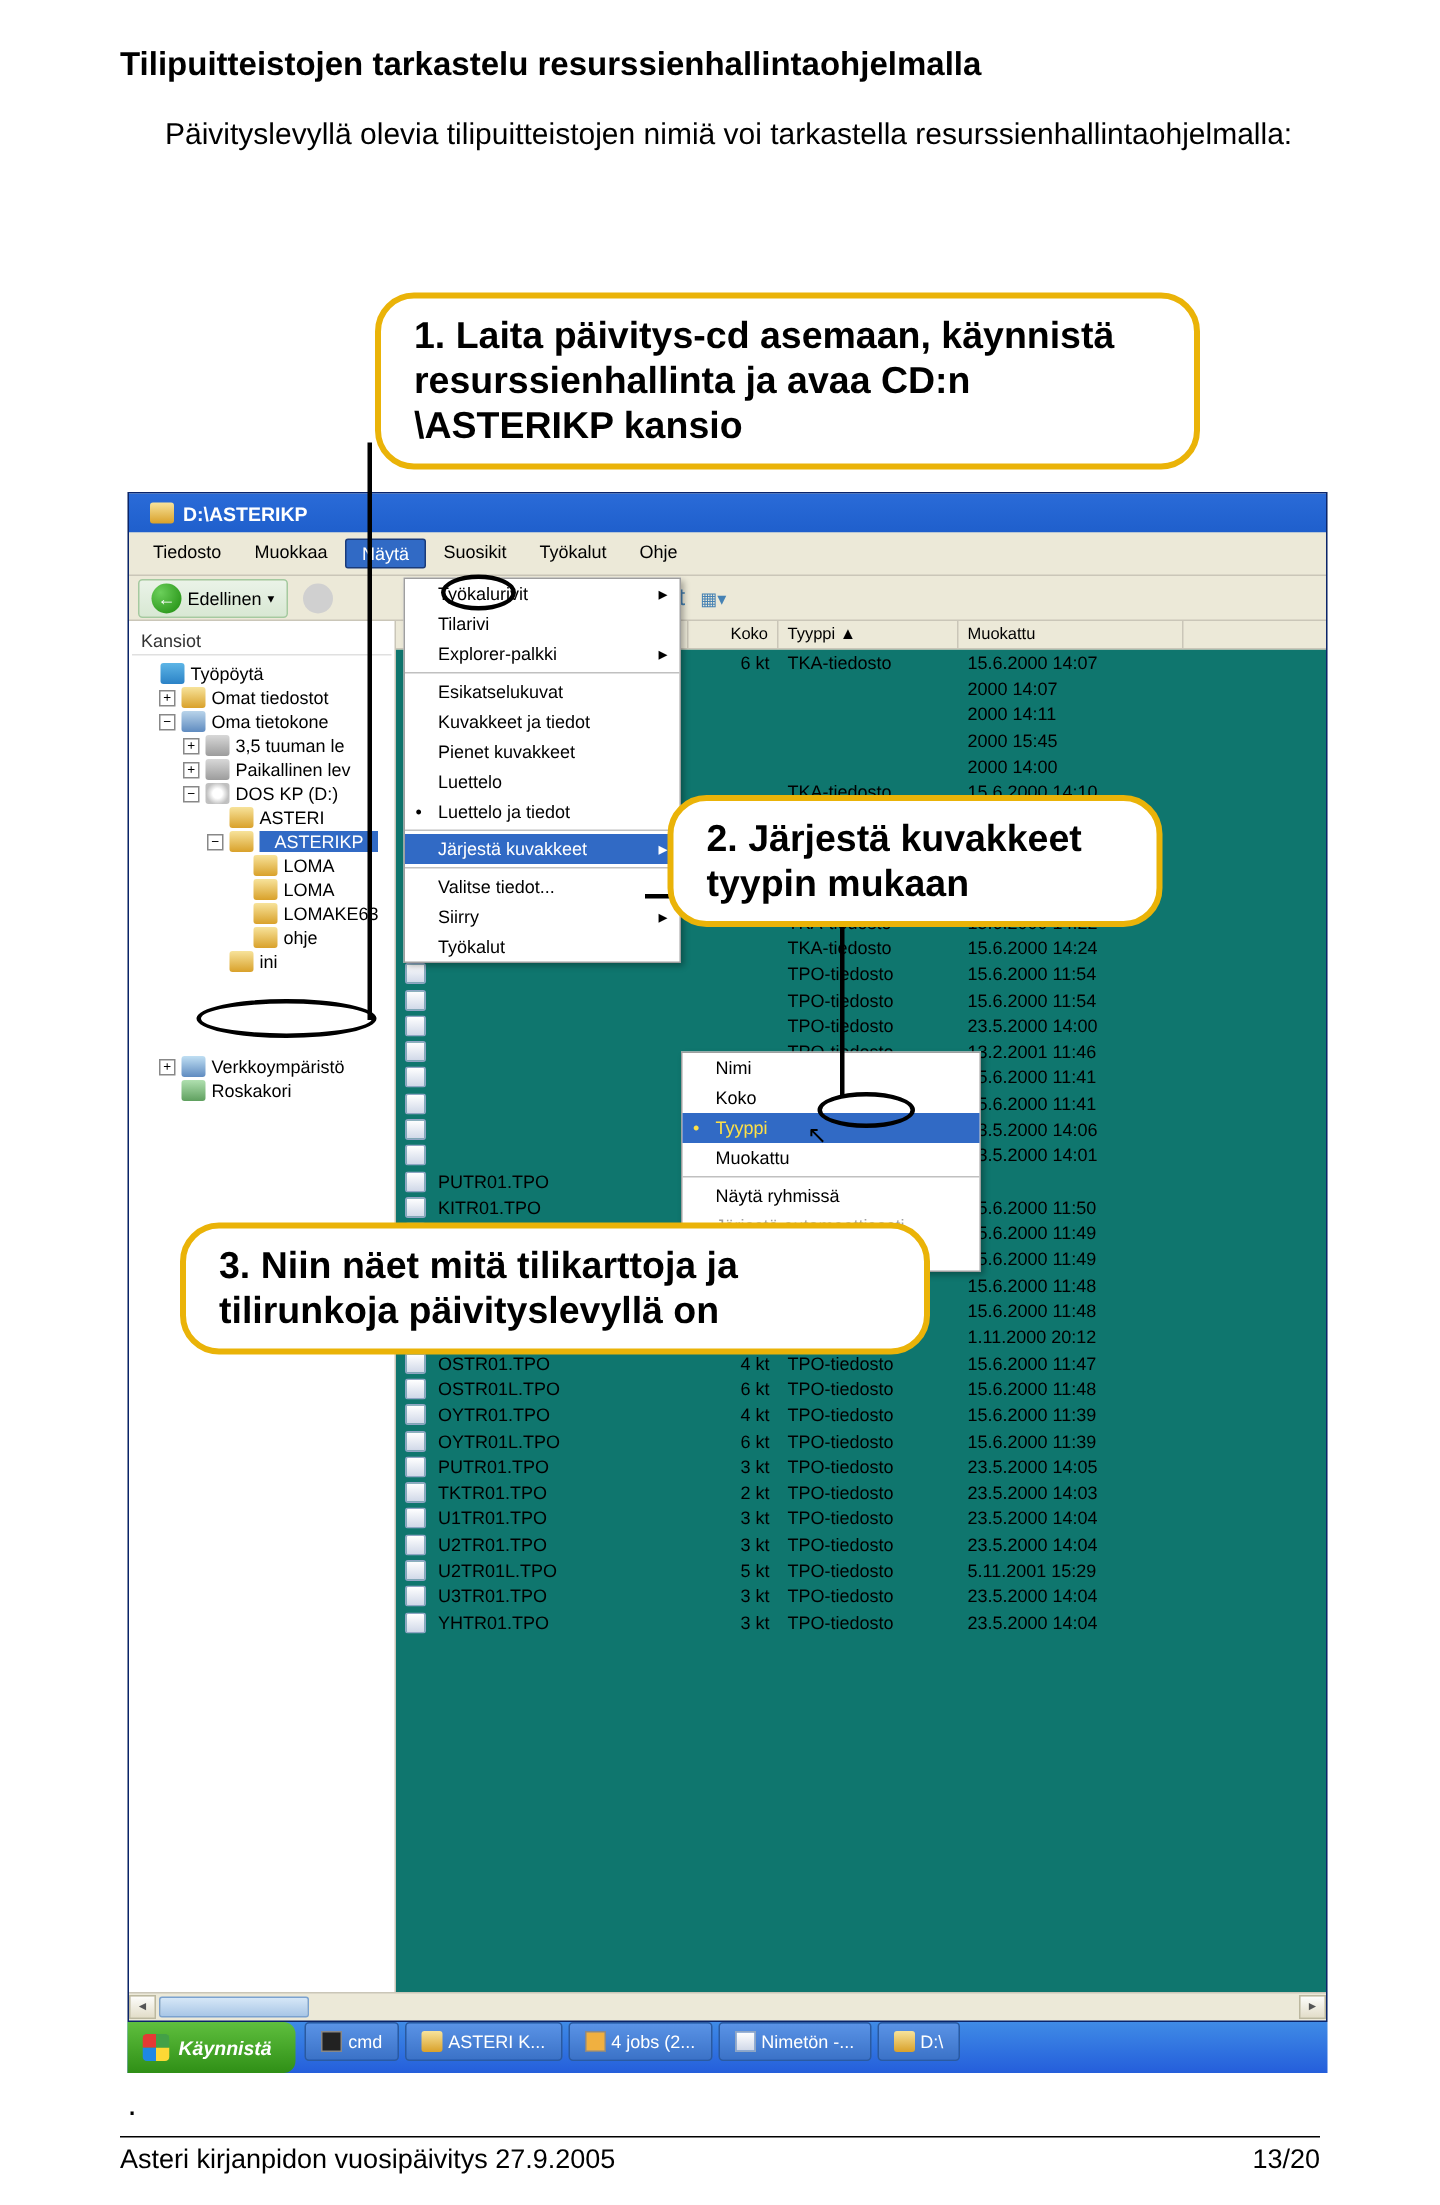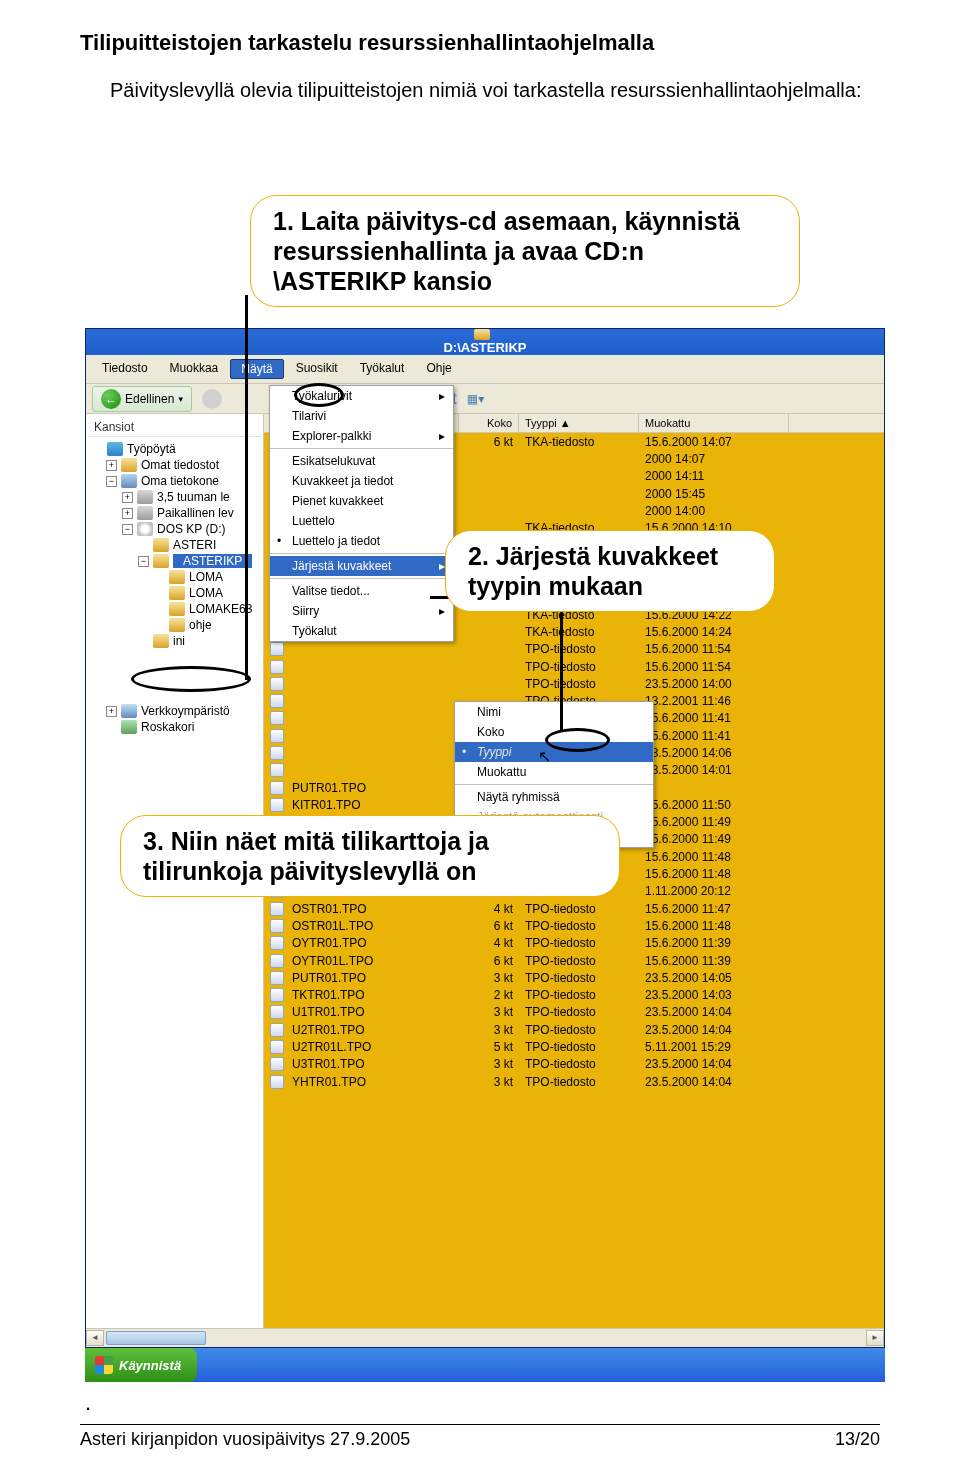--- a/index.html
+++ b/index.html
@@ -20,21 +20,21 @@
   .doc-intro {
     font-size: 20px;
     padding: 10px 80px 10px 110px;
     line-height: 1.4;
   }
 
   
   .callout {
     position: absolute;
     background: #fff;
-    border: 1px solid #eab308;
+    border: 4px solid #eab308;
     border-radius: 26px;
     padding: 10px 22px;
     font-size: 25px;
     font-weight: bold;
     z-index: 60;
     line-height: 1.2;
   }
   .callout1 { top: 195px; left: 250px; width: 550px; }
   .callout2 { top: 530px; left: 445px; width: 330px; }
   .callout3 { top: 815px; left: 120px; width: 500px; }
@@ -73,21 +73,20 @@
   }
   .titlebar {
     height: 26px;
     background: linear-gradient(#2a6bd8, #1f5fcc);
     color: #fff;
     display: flex;
     align-items: center;
     padding: 0 14px;
     font-weight: bold;
     font-size: 13px;
-    flex-direction: column;
   }
   .titlebar .folder-ico {
     width: 16px; height: 14px;
     background: linear-gradient(#f7e39b, #d9a12a);
     border-radius: 2px;
     margin-right: 6px;
   }
   .menubar {
     background: #ece9d8;
     border-bottom: 1px solid #cac6b8;
@@ -146,21 +145,21 @@
     z-index: 40;
   }
   .sort-dd .mitem {
     display: flex; align-items: center;
     padding: 3px 8px 3px 22px;
     position: relative;
     font-size: 12px;
   }
   .sort-dd .mitem.sep { border-top: 1px solid #c0c0c0; height: 1px; padding: 0; margin: 2px 0; }
   .sort-dd .mitem.bullet::before { content: "•"; position: absolute; left: 7px; }
-  .sort-dd .mitem.hi { background: #316ac5; color: #e5e5e5; font-style: italic; }
+  .sort-dd .mitem.hi { background: #316ac5; color: #fde047; }
   .sort-dd .mitem.dis { color: #a0a0a0; }
   .cursor {
     position: absolute;
     top: 418px; left: 452px;
     font-size: 16px;
     z-index: 45;
   }
 
   
   .toolbar {
@@ -190,21 +189,21 @@
     background: #d0d0d0;
   }
   .tbtn {
     font-size: 16px; color: #4682b4;
   }
 
   
   .body {
     display: flex;
     height: calc(100% - 56px - 30px - 18px);
-    background: #eab308;
+    background: #0f766e;
   }
   .tree-panel {
     width: 180px;
     border-right: 1px solid #cac6b8;
     background: #fff;
     padding: 4px 2px;
     position: relative;
   }
   .tree-header {
     font-size: 12px;
@@ -894,20 +893,42 @@
     <div style="flex:1"></div>
     <div class="sb-btn">►</div>
   </div>
 </div>
 
 <div class="taskbar">
   <div class="start">
     <span class="flag"></span>
     <span>Käynnistä</span>
   </div>
+  <div id="task-buttons" style="display:flex;align-items:center;margin-left:4px;">
+      <div class="task-btn">
+        <span class="tico "></span>
+        <span>cmd</span>
+      </div>
+      <div class="task-btn">
+        <span class="tico fold"></span>
+        <span>ASTERI K...</span>
+      </div>
+      <div class="task-btn">
+        <span class="tico prn"></span>
+        <span>4 jobs (2...</span>
+      </div>
+      <div class="task-btn">
+        <span class="tico doc"></span>
+        <span>Nimetön -...</span>
+      </div>
+      <div class="task-btn">
+        <span class="tico fold"></span>
+        <span>D:\</span>
+      </div>
+    </div>
 </div>
 
 <div class="dot" style="position:absolute;top:1390px;">.</div>
 
 <div class="footer">
   <span>Asteri kirjanpidon vuosipäivitys 27.9.2005</span>
   <span>13/20</span>
 </div>
 
 </body></html>

